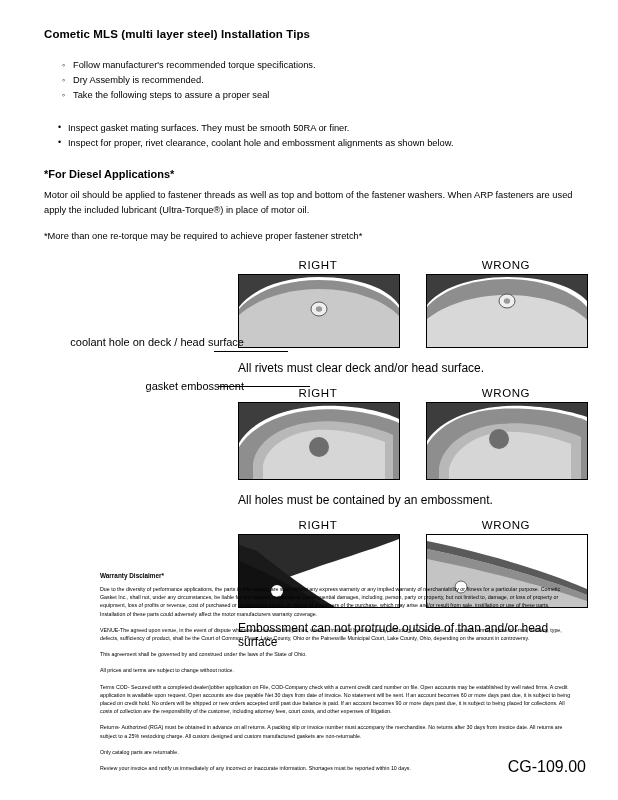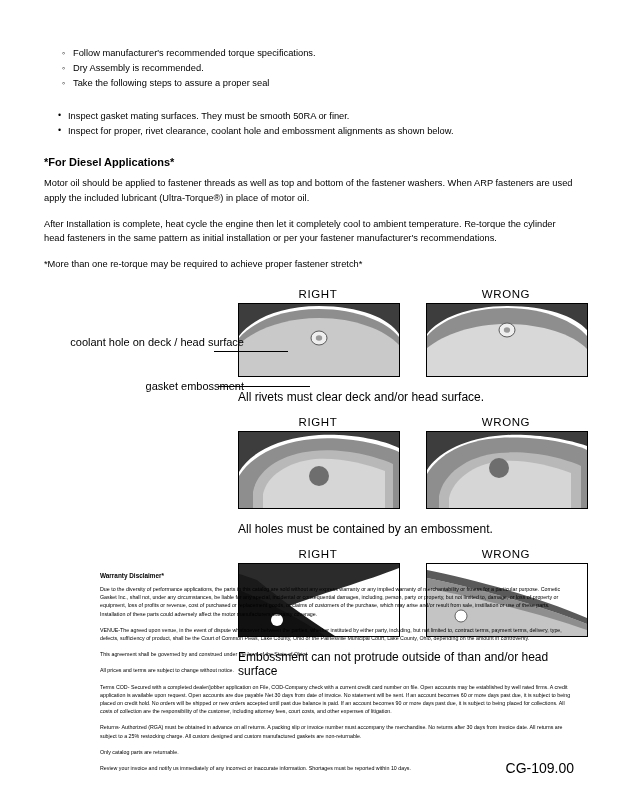--- a/index.html
+++ b/index.html
@@ -135,46 +135,46 @@
     margin: 0 0 6px 0;
   }
   .warranty p {
     font-size: 5.3px;
     line-height: 1.55;
     margin: 0 0 8px 0;
     text-align: left;
   }
   .doc-number {
     position: absolute;
-    right: 44px;
+    right: 32px;
     bottom: 24px;
-    font-size: 14px;
+    font-size: 16px;
   }
   svg { display: block; }
 </style>
 </head>
 <body>
 
 <div class="page">
 
+  <h1 class="title">Cometic MLS (multi layer steel) Installation Tips</h1>
 
   <ul class="bullets">
     <li>Follow manufacturer's recommended torque specifications.</li>
     <li>Dry Assembly is recommended.</li>
     <li>Take the following steps to assure a proper seal</li>
   </ul>
   <ul class="subbullets">
     <li>Inspect gasket mating surfaces.  They must be smooth 50RA or finer.</li>
     <li>Inspect for proper, rivet clearance, coolant hole and embossment alignments as shown below.</li>
   </ul>
 
   <h2 class="subtitle">*For Diesel Applications*</h2>
 
   <p class="body">Motor oil should be applied to fastener threads as well as top and bottom of the fastener washers. When ARP fasteners are used apply the included lubricant (Ultra-Torque®) in place of motor oil.</p>
-  <p class="body">After Installation is complete, heat cycle the engine then let it completely cool to ambient temperature. Re-torque the cylinder head fasteners in the same pattern as initial installation or per your fastener manufacturer's recommendations.</p>
   <p class="body last">*More than one re-torque may be required to achieve proper fastener stretch*</p>
 
   <div class="figures">
 
     <div class="fig-row">
       <div class="fig-col">
         <div class="fig-label">RIGHT</div>
         <div class="fig-box">
           <svg width="160" height="72" viewBox="0 0 160 72">
             <rect x="0" y="0" width="160" height="72" fill="#ffffff"></rect>

